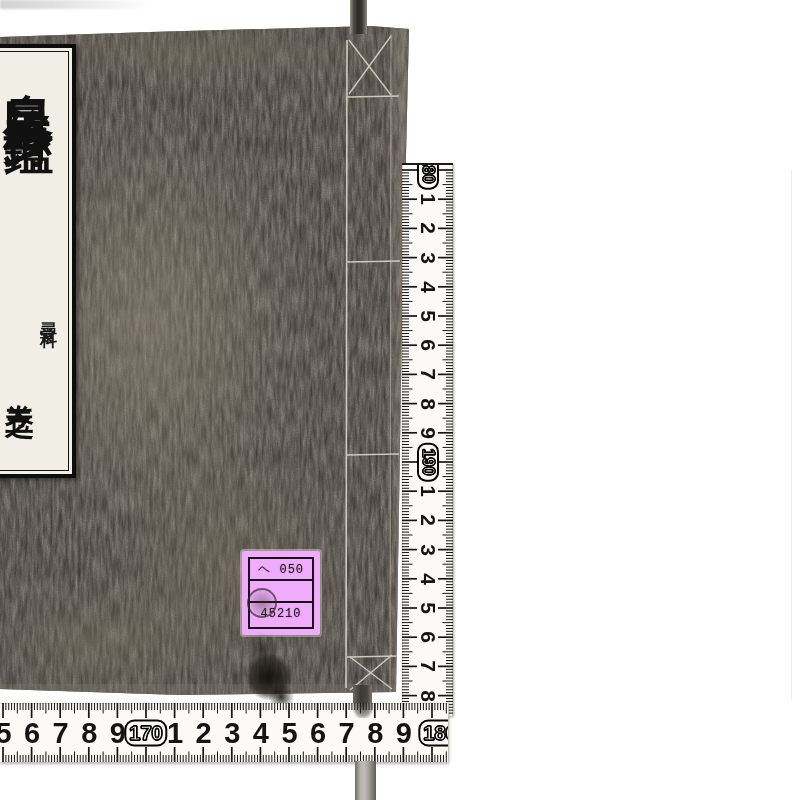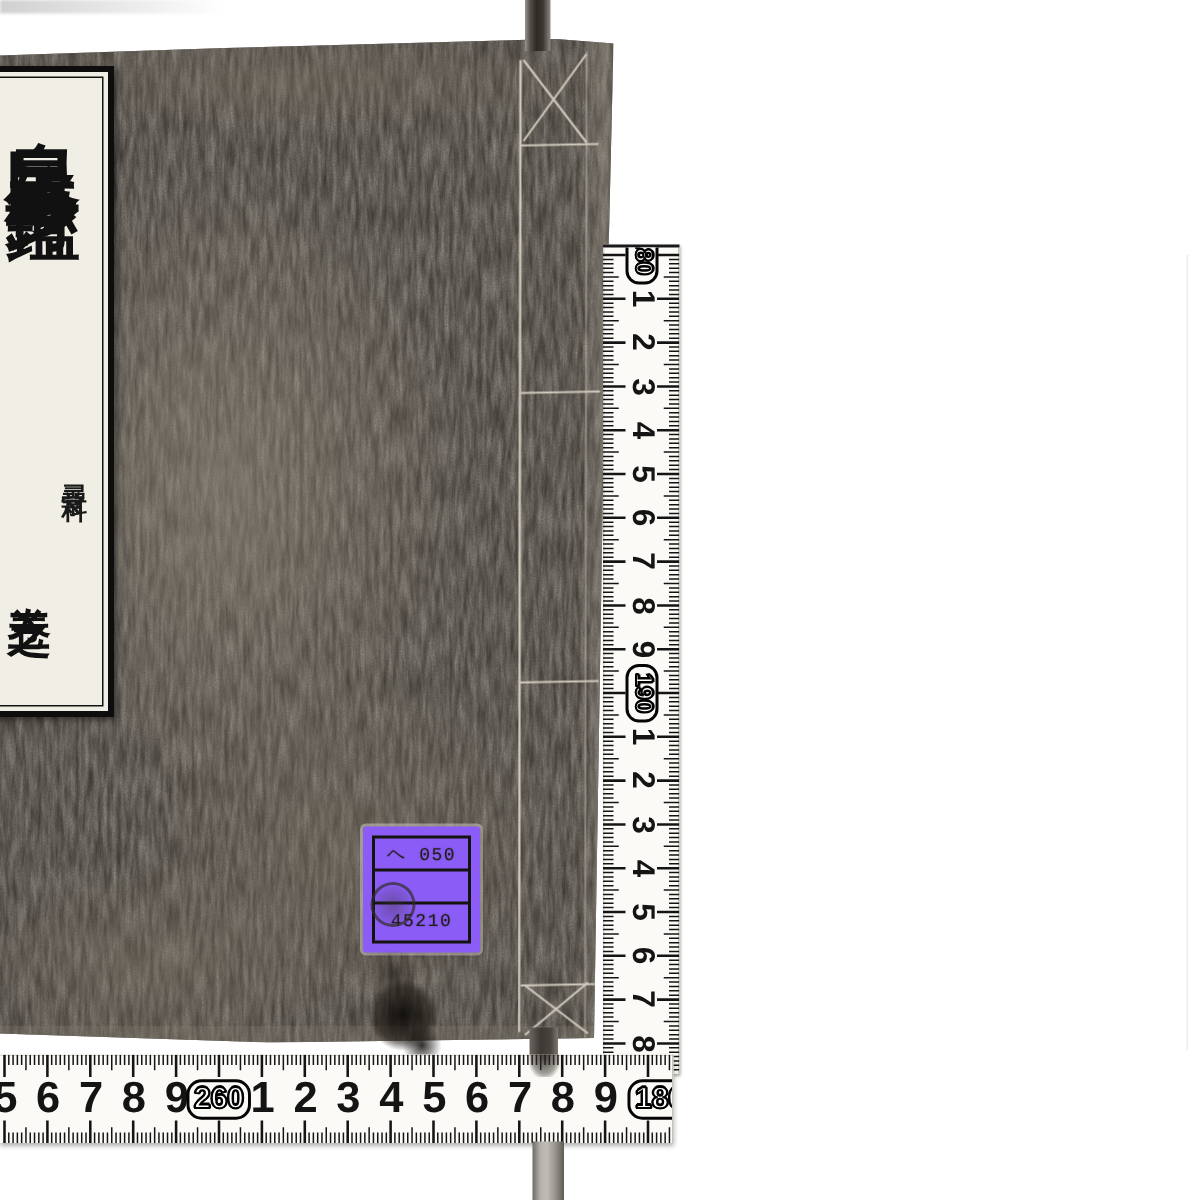--- a/index.html
+++ b/index.html
@@ -32,21 +32,21 @@
   .title-label-inner{position:absolute;inset:3px;border:1px solid #15130f;}
   .label-title{position:absolute;left:38px;top:6px;writing-mode:vertical-rl;text-orientation:upright;
     font-family:"DejaVu Serif","Liberation Serif",serif;font-weight:bold;font-size:50px;letter-spacing:8px;color:#111;}
   .label-course{position:absolute;left:80px;top:261px;writing-mode:vertical-rl;text-orientation:upright;
     font-family:"DejaVu Serif","Liberation Serif",serif;font-weight:bold;font-size:17px;letter-spacing:4px;color:#1a1a1a;}
   .label-volume{position:absolute;left:42px;top:334px;writing-mode:vertical-rl;text-orientation:upright;
     font-family:"DejaVu Serif","Liberation Serif",serif;font-weight:bold;font-size:29px;letter-spacing:2px;color:#111;}
 
   
   .sticker{position:absolute;left:242px;top:551px;width:78px;height:84px;z-index:4;
-    background:#8b5cf6;border-radius:2px;box-shadow:0 0 0 2px rgba(208,203,192,.55),1px 1px 3px rgba(0,0,0,.5);}
+    background:#f0abfc;border-radius:2px;box-shadow:0 0 0 2px rgba(208,203,192,.55),1px 1px 3px rgba(0,0,0,.5);}
   .sticker-box{position:absolute;inset:6px;border:2px solid #15130f;}
   .sticker-row{height:20px;border-bottom:2px solid #15130f;display:flex;align-items:center;justify-content:center;
     font-family:"Liberation Mono","DejaVu Sans Mono",monospace;font-size:12px;letter-spacing:1px;color:#211e19;
     text-shadow:0 0 1px rgba(30,28,22,.5);}
   .sticker-row-last{border-bottom:none;height:22px;}
   .sticker-stamp{position:absolute;left:5px;top:37px;width:26px;height:26px;border:2px solid rgba(50,45,38,.7);
     border-radius:50%;background:radial-gradient(rgba(60,55,45,.4),rgba(60,55,45,.12) 60%,transparent 72%);}
 
   
   .stain{position:absolute;left:240px;top:622px;width:75px;height:88px;z-index:4;
@@ -870,21 +870,21 @@
         <line x1="443.44" y1="0" x2="443.44" y2="7" stroke="#141414" stroke-width="1"></line>
         <line x1="443.44" y1="59" x2="443.44" y2="52" stroke="#141414" stroke-width="1"></line>
         <line x1="446.29999999999995" y1="0" x2="446.29999999999995" y2="10.5" stroke="#141414" stroke-width="1"></line>
         <line x1="446.29999999999995" y1="59" x2="446.29999999999995" y2="48.5" stroke="#141414" stroke-width="1"></line>
       </svg>
   <span class="hnum" style="left: 3px;">5</span>
       <span class="hnum" style="left: 31.6px;">6</span>
       <span class="hnum" style="left: 60.2px;">7</span>
       <span class="hnum" style="left: 88.8px;">8</span>
       <span class="hnum" style="left: 117.4px;">9</span>
-      <span class="hbox hollow" style="left: 146px;">260</span>
+      <span class="hbox hollow" style="left: 146px;">170</span>
       <span class="hnum" style="left: 174.6px;">1</span>
       <span class="hnum" style="left: 203.2px;">2</span>
       <span class="hnum" style="left: 231.8px;">3</span>
       <span class="hnum" style="left: 260.4px;">4</span>
       <span class="hnum" style="left: 289px;">5</span>
       <span class="hnum" style="left: 317.6px;">6</span>
       <span class="hnum" style="left: 346.2px;">7</span>
       <span class="hnum" style="left: 374.8px;">8</span>
       <span class="hnum" style="left: 403.4px;">9</span>
       <span class="hbox hollow" style="left: 440px;">180</span>

